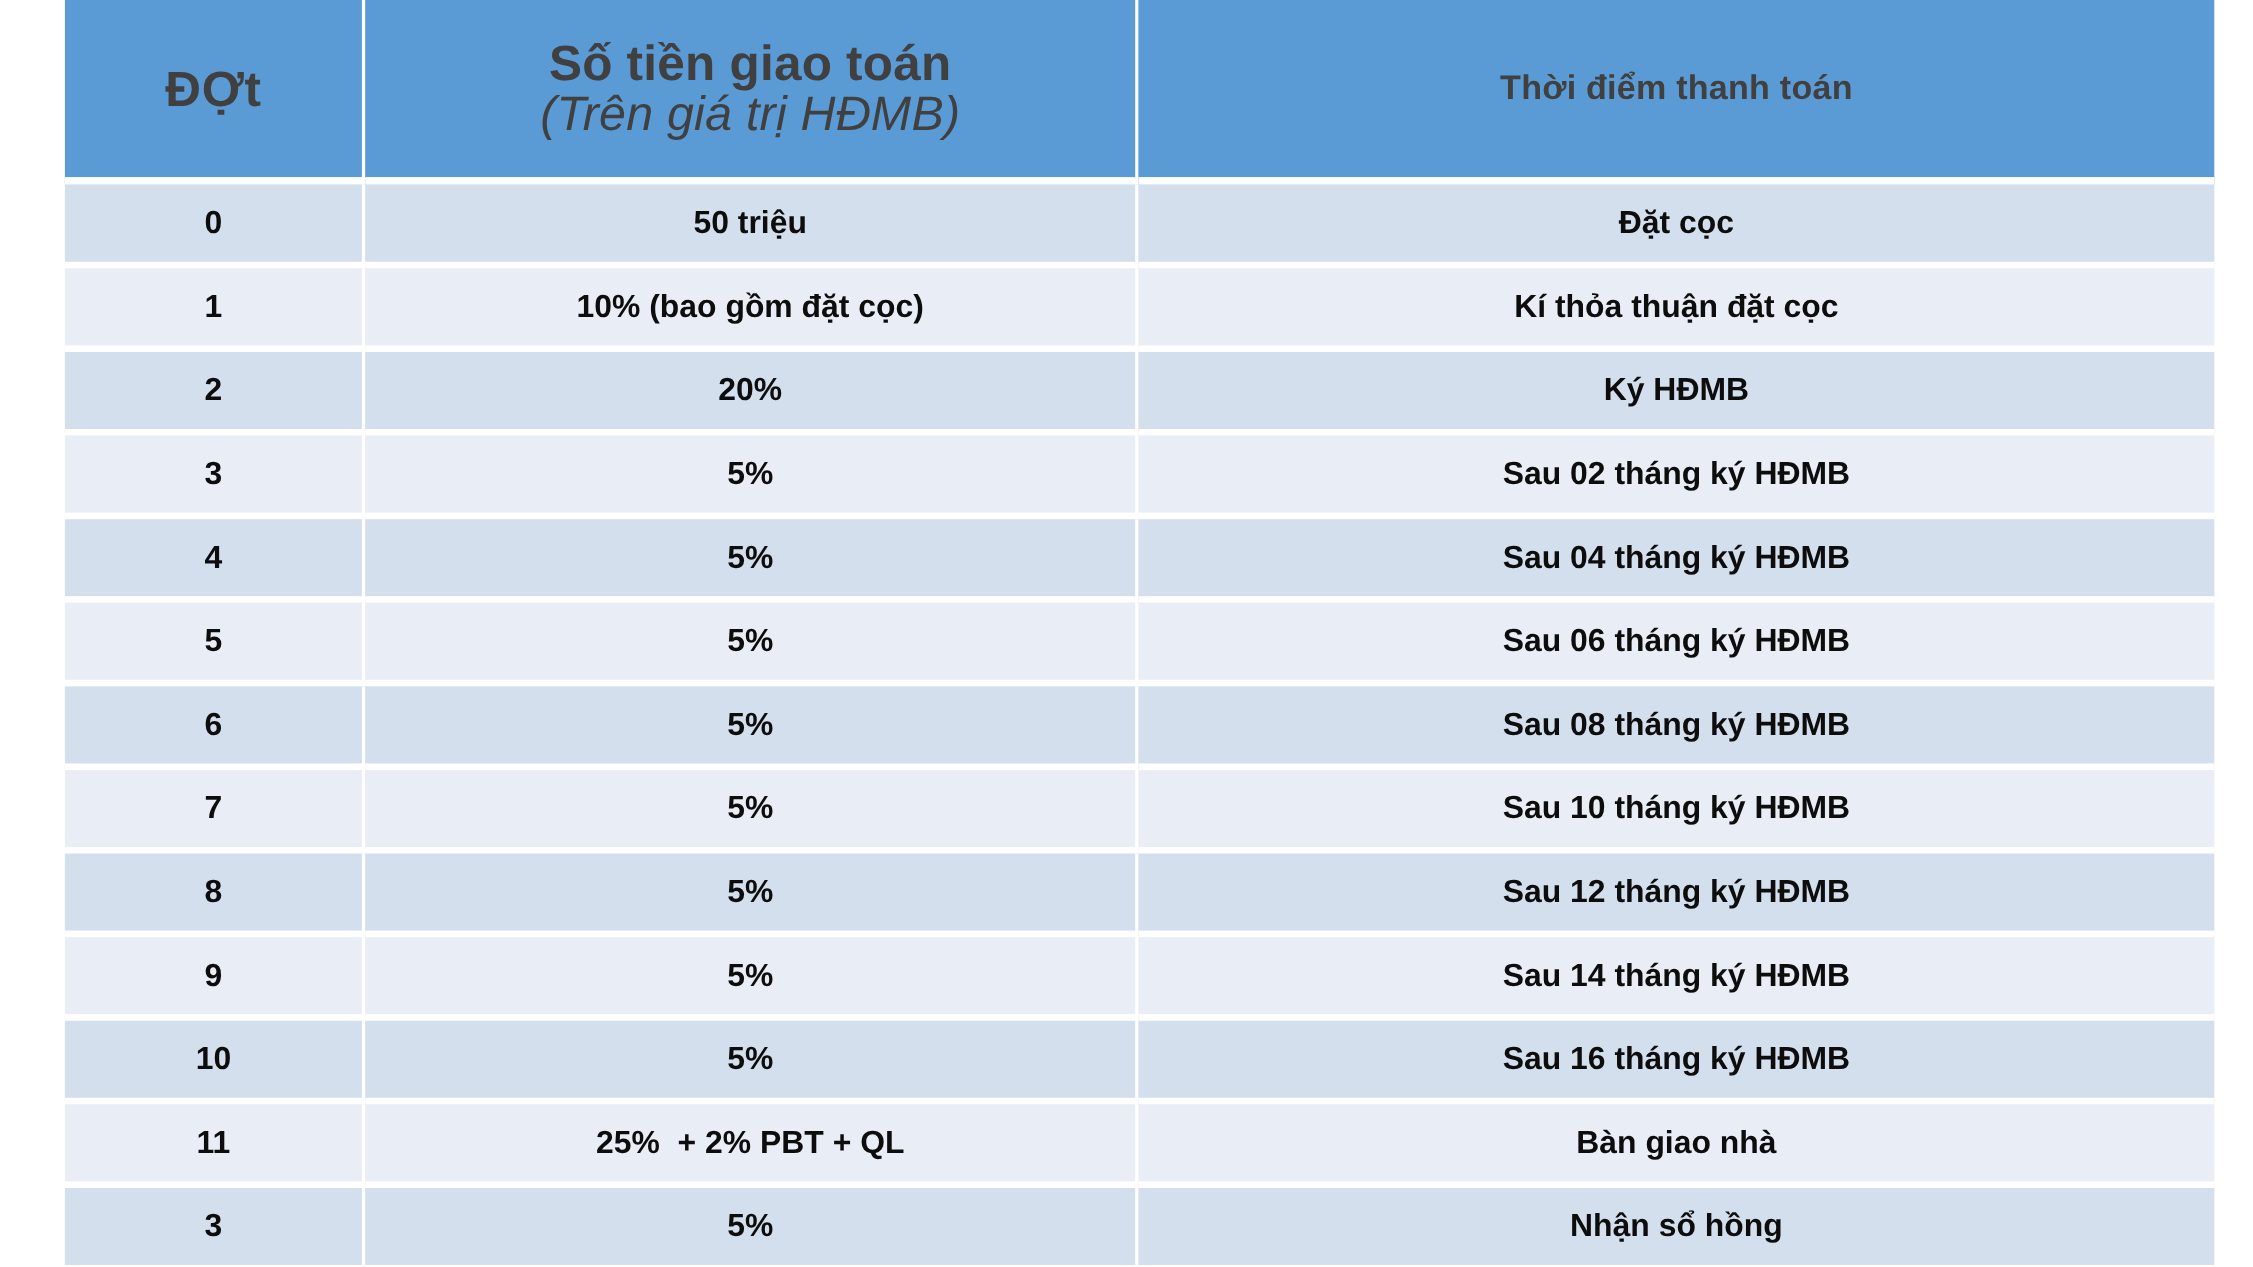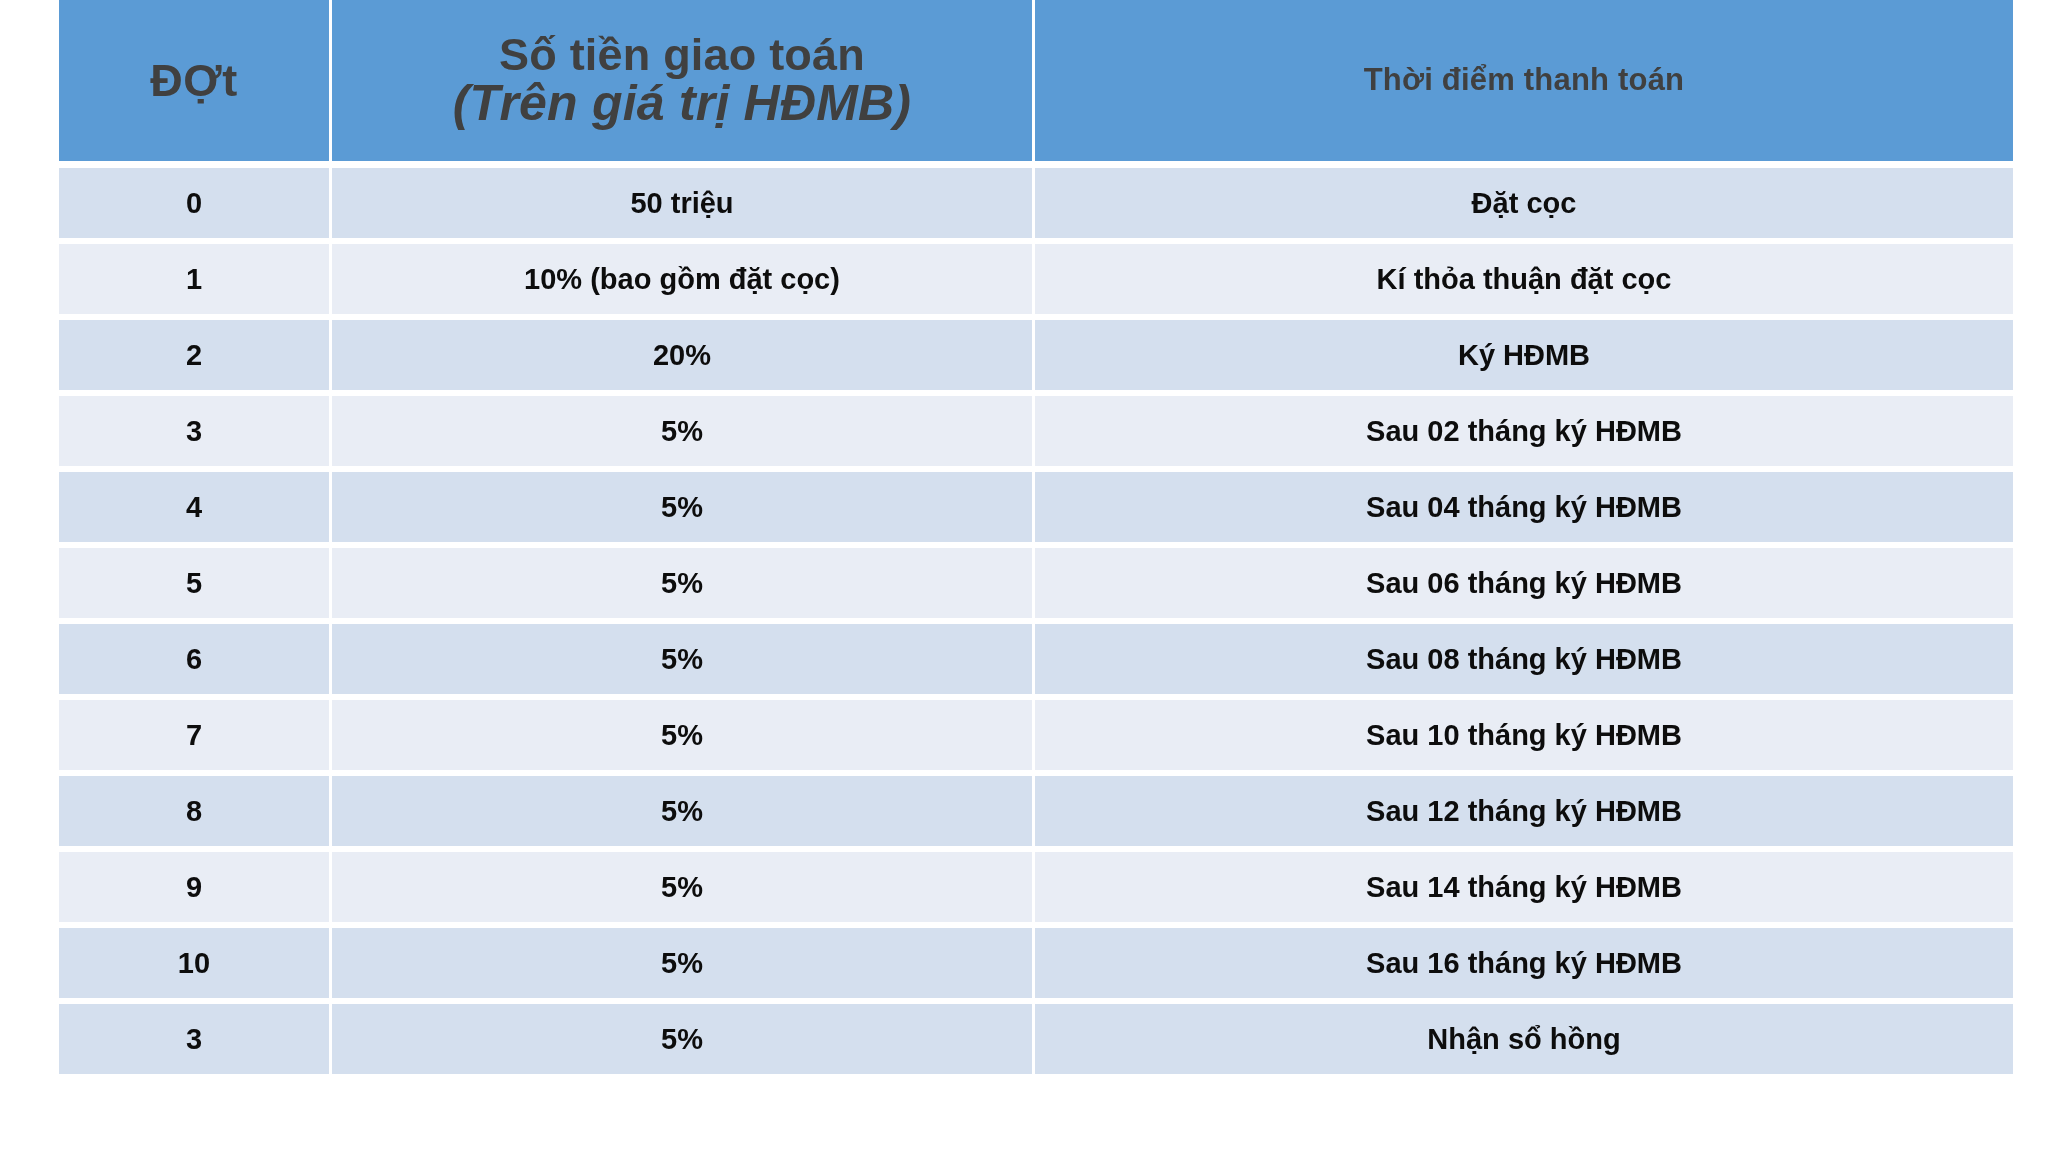--- a/index.html
+++ b/index.html
@@ -57,22 +57,22 @@
     line-height: 1.1;
     letter-spacing: 0.5px;
   }
   .hdr-amount-line1 {
     font-size: 45px;
     font-weight: bold;
     line-height: 1.03;
     letter-spacing: 0.2px;
   }
   .hdr-amount-line2 {
-    font-size: 50px;
-    font-weight: bold;
+    font-size: 44px;
+    font-weight: normal;
     font-style: italic;
     line-height: 1.03;
     letter-spacing: 0.2px;
   }
   .hdr-time {
     font-size: 31px;
     font-weight: bold;
     line-height: 1.1;
     letter-spacing: 0.2px;
   }
@@ -179,20 +179,25 @@
         <tr class="data-row shade-b">
           <td class="cell-dot nowrap-space">9</td>
           <td class="cell-amount nowrap-space">5%</td>
           <td class="cell-time nowrap-space">Sau 14 tháng ký HĐMB</td>
         </tr>
         <tr class="data-row shade-a">
           <td class="cell-dot nowrap-space">10</td>
           <td class="cell-amount nowrap-space">5%</td>
           <td class="cell-time nowrap-space">Sau 16 tháng ký HĐMB</td>
         </tr>
+        <tr class="data-row shade-b">
+          <td class="cell-dot nowrap-space">11</td>
+          <td class="cell-amount nowrap-space">25%  + 2% PBT + QL</td>
+          <td class="cell-time nowrap-space">Bàn giao nhà</td>
+        </tr>
         <tr class="data-row shade-a">
           <td class="cell-dot nowrap-space">3</td>
           <td class="cell-amount nowrap-space">5%</td>
           <td class="cell-time nowrap-space">Nhận sổ hồng</td>
         </tr>
       </tbody>
   </table>
 
 </div>
 

